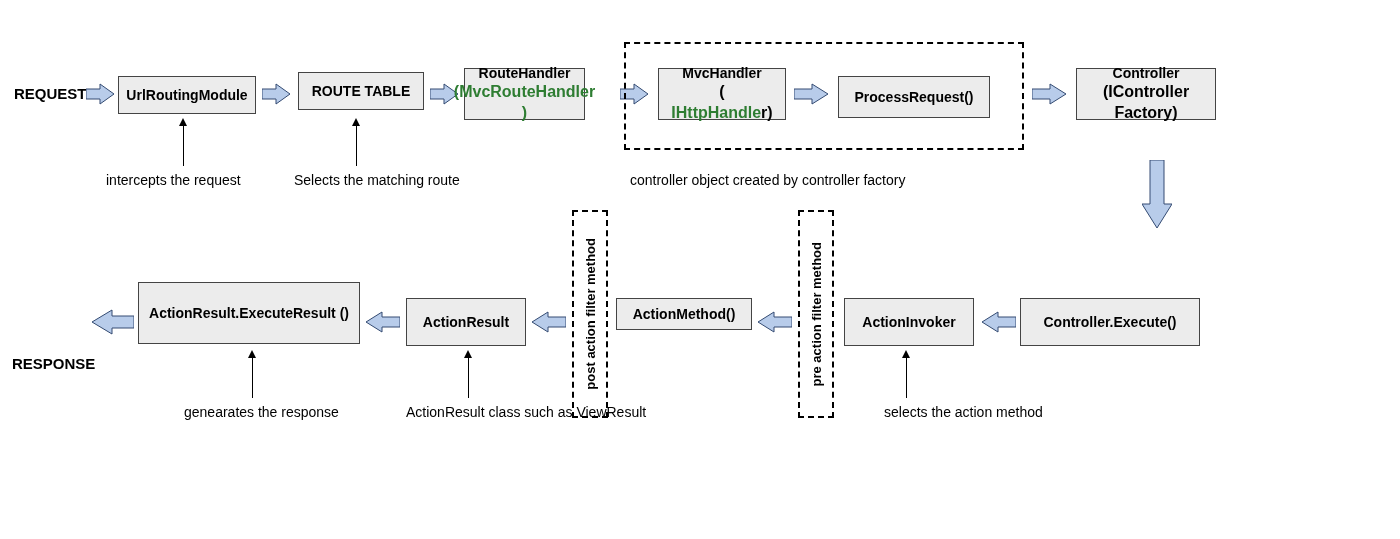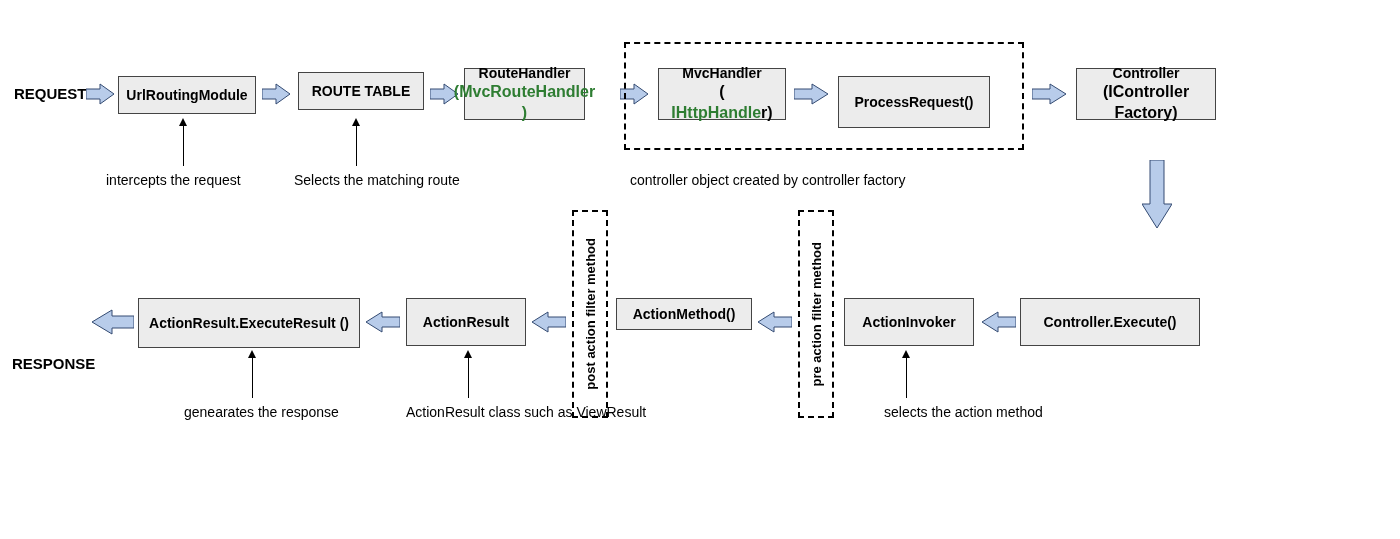--- a/index.html
+++ b/index.html
@@ -112,21 +112,21 @@
 
   <div id="box-mvc" class="box" style="left:658px; top:68px; width:128px; height:52px;">
     <span>MvcHandler</span>
     <span class="sub"><span style="color:#000">( </span><span class="green">IHttpHandle</span><span style="color:#000">r)</span></span>
   </div>
 
   <svg class="arrow-h" style="left:794px; top:82px; width:36px; height:24px;">
     <polygon points="0,7 18,7 18,2 34,12 18,22 18,17 0,17" fill="#b8ccea" stroke="#344b72" stroke-width="1"></polygon>
   </svg>
 
-  <div id="box-process" class="box" style="left:838px; top:76px; width:152px; height:52px;">
+  <div id="box-process" class="box" style="left:838px; top:76px; width:152px; height:42px;">
     <span>ProcessRequest()</span>
   </div>
 
   <svg class="arrow-h" style="left:1032px; top:82px; width:36px; height:24px;">
     <polygon points="0,7 18,7 18,2 34,12 18,22 18,17 0,17" fill="#b8ccea" stroke="#344b72" stroke-width="1"></polygon>
   </svg>
 
   <div id="box-controller" class="box" style="left:1076px; top:68px; width:140px; height:52px;">
     <span>Controller</span>
     <span class="sub">(IController Factory)</span>
@@ -179,21 +179,21 @@
   </svg>
 
   <div id="box-action-result" class="box" style="left:406px; top:298px; width:120px; height:48px;">
     <span>ActionResult</span>
   </div>
 
   <svg class="arrow-h" style="left:364px; top:310px; width:36px; height:24px;">
     <polygon points="36,7 18,7 18,2 2,12 18,22 18,17 36,17" fill="#b8ccea" stroke="#344b72" stroke-width="1"></polygon>
   </svg>
 
-  <div id="box-exec-result" class="box" style="left:138px; top:298px; width:222px; height:50px;">
+  <div id="box-exec-result" class="box" style="left:138px; top:282px; width:222px; height:62px;">
     <span>ActionResult.ExecuteResult ()</span>
   </div>
 
   <svg class="arrow-h" style="left:90px; top:308px; width:44px; height:28px;">
     <polygon points="44,8 22,8 22,2 2,14 22,26 22,20 44,20" fill="#b8ccea" stroke="#344b72" stroke-width="1"></polygon>
   </svg>
 
   <div class="lbl" style="left:12px; top:313px;margin-top:42px;">RESPONSE</div>
 
   <div class="pointer-head" style="left:902px; top:350px;"></div>

